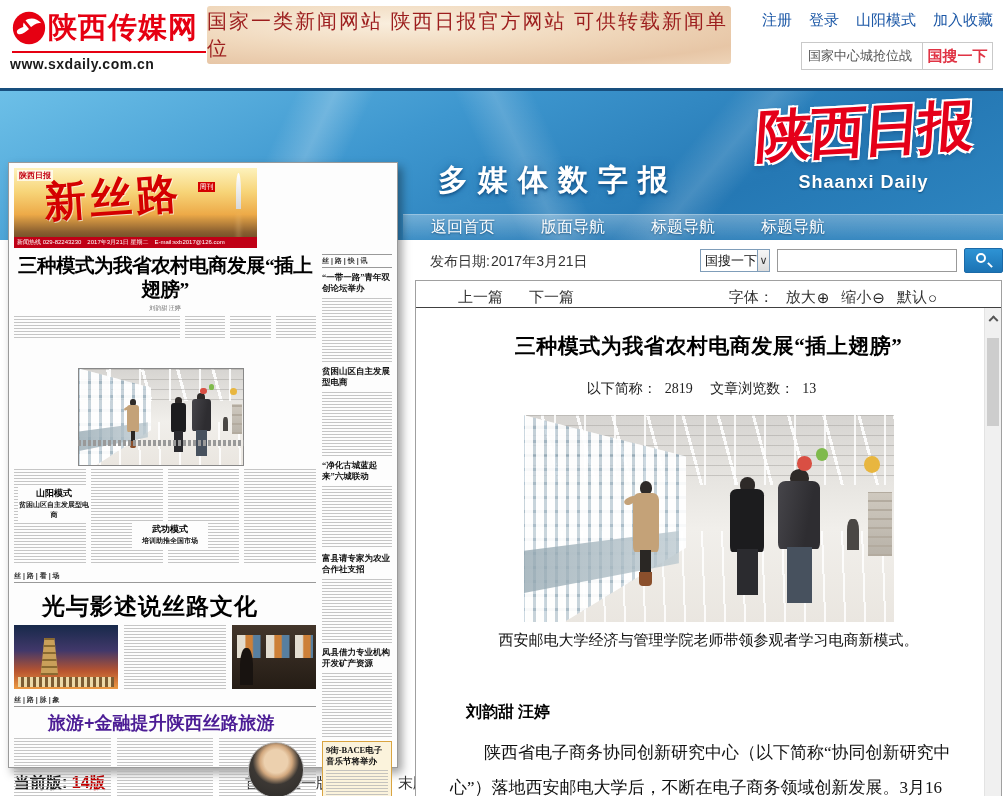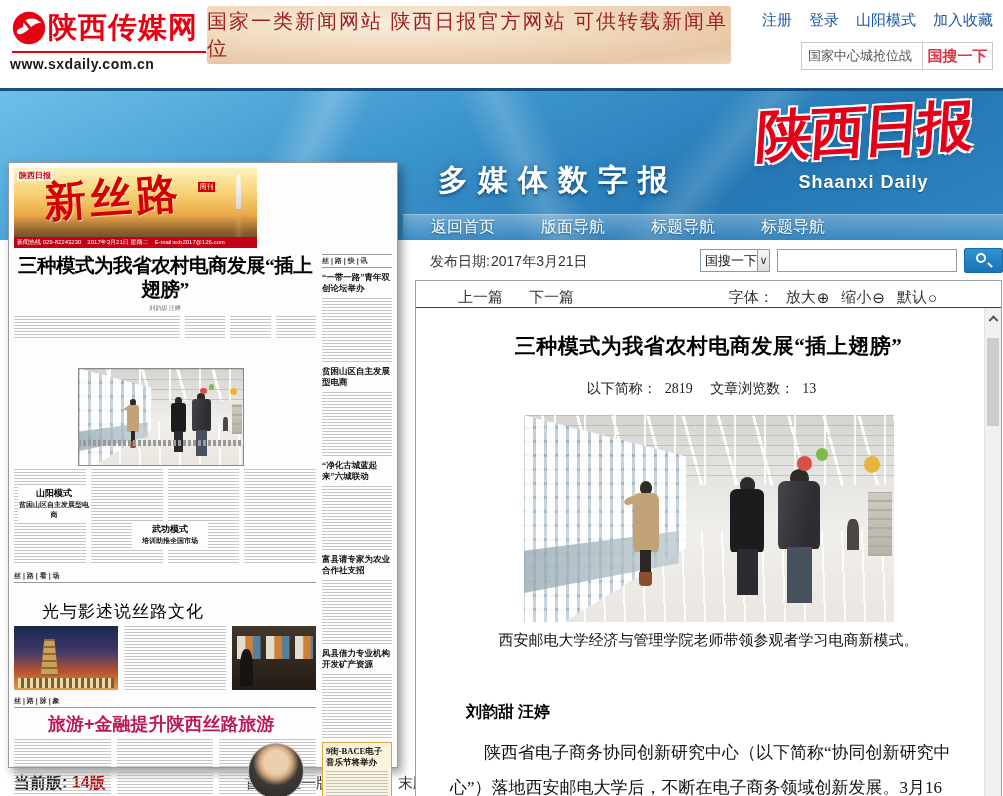--- a/index.html
+++ b/index.html
@@ -71,24 +71,24 @@
   .np-colblock { position:relative; display:grid; grid-template-columns:repeat(4,1fr); gap:5px; height:148px; }
   .np-colblock .tx { height:100%; }
   .np-photo { position:absolute; left:64px; top:24px; width:166px; height:98px; border:1px solid #888; }
   .np-photocap { position:absolute; left:64px; top:124px; width:166px; height:6px; background-image:repeating-linear-gradient(90deg,#999 0 3px,transparent 3px 5px); }
   .np-colblock2 { position:relative; display:grid; grid-template-columns:repeat(4,1fr); gap:5px; height:96px; margin-top:5px; }
   .np-colblock2 .tx { height:100%; }
   .np-subhead { position:absolute; background:#fdfdfd; text-align:center; padding:2px 0; }
   .np-subhead .t1 { font-size:9px; font-weight:bold; color:#000; }
   .np-subhead .t2 { font-size:7px; font-weight:bold; color:#222; }
   .np-seclabel { font-size:7px; font-weight:bold; color:#333; border-bottom:1px solid #999; padding-bottom:1px; margin-top:6px; font-family:"Liberation Sans",sans-serif; }
-  .np-sec2head { font-size:17px; font-weight:normal; color:#000; margin:17px 0 3px 28px; letter-spacing:1px; }
+  .np-sec2head { font-size:23px; font-weight:bold; color:#000; margin:8px 0 3px 28px; letter-spacing:1px; }
   .np-sec2row { display:grid; grid-template-columns:104px 1fr 84px; gap:6px; height:64px; }
   .np-sec2row .tx { height:100%; }
-  .np-sec3head { font-size:18px; font-weight:bold; color:#be185d; margin:4px 0 3px 34px; letter-spacing:0; font-family:"Liberation Sans",sans-serif; }
+  .np-sec3head { font-size:18px; font-weight:bold; color:#4c1d95; margin:4px 0 3px 34px; letter-spacing:0; font-family:"Liberation Sans",sans-serif; }
   .np-sec3row { position:relative; display:grid; grid-template-columns:repeat(3,1fr); gap:6px; height:106px; }
   .np-sec3row .tx { height:100%; }
   .np-portrait { position:absolute; right:12px; top:4px; width:56px; height:56px; border-radius:50%; border:1px solid #bbb;
     background:radial-gradient(circle at 50% 34%, #ecd0ae 0 26%, #d2a87e 36%, #3c3834 52%, #2c2a28 100%); }
   .p-pagoda { position:relative; overflow:hidden; background:linear-gradient(180deg,#17294a 0%,#41386a 40%,#b8542f 72%,#ec9a42 100%); }
   .pg-body { position:absolute; left:22%; bottom:22%; width:24%; height:58%; background:#caa05a;
     clip-path:polygon(30% 0,70% 0,85% 100%,15% 100%);
     background-image:repeating-linear-gradient(180deg,#8a6a30 0 2px,transparent 2px 7px); }
   .pg-crowd { position:absolute; left:4%; right:4%; bottom:3%; height:16%;
     background:repeating-linear-gradient(90deg,#ecd9a8 0 3px,#7c5c32 3px 6px); }

